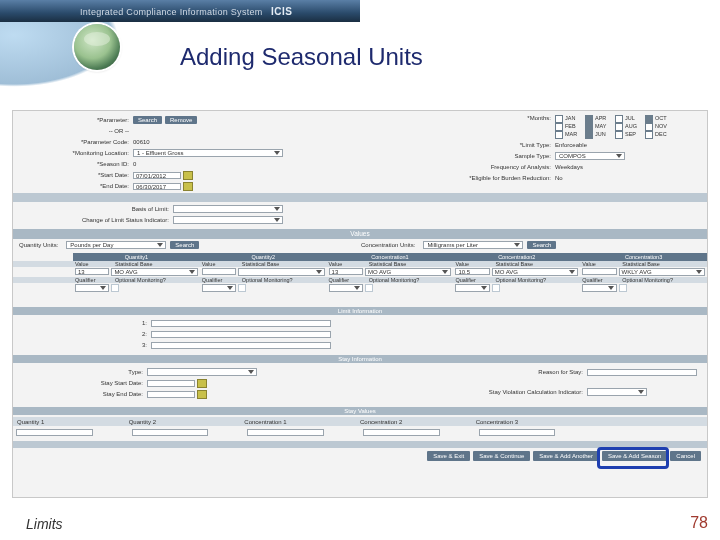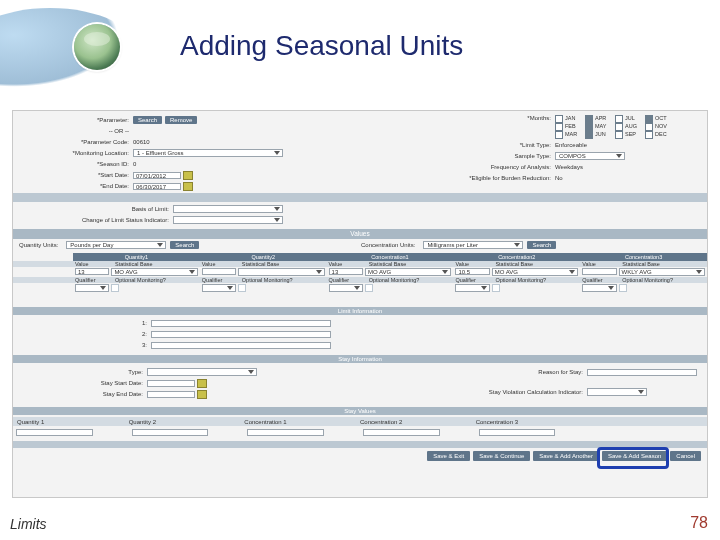--- a/index.html
+++ b/index.html
@@ -3,22 +3,22 @@
 <meta charset="utf-8">
 <style>
   html,body{margin:0;padding:0;font-family:Arial,Helvetica,sans-serif;background:#fff;color:#222;width:720px;height:540px;overflow:hidden}
   .slide{position:relative;width:720px;height:540px}
   
   .hdr-banner{position:absolute;left:0;top:0;width:360px;height:22px;background:linear-gradient(#5a7fa6,#2a4a6a 60%,#1a2e42);color:#cfd8e3;font-size:9px;letter-spacing:.3px;padding:6px 0 0 80px;box-sizing:border-box}
   .hdr-banner b{color:#e4ecf4;font-size:10px;letter-spacing:.5px}
   .hdr-arc{position:absolute;left:-40px;top:8px;width:180px;height:90px;border-radius:50%;background:radial-gradient(ellipse at 30% 30%,#6fb0e0,#2a6fa6 55%,transparent 58%);opacity:.45}
   .hdr-logo{position:absolute;left:74px;top:24px;width:46px;height:46px;border-radius:50%;background:radial-gradient(circle at 40% 35%,#cfe6c7,#9ac28f 45%,#4e7d55 70%,#2b4f34 90%);box-shadow:0 0 0 2px #fff,0 1px 3px rgba(0,0,0,.3)}
   .hdr-logo:after{content:"";position:absolute;left:10px;top:8px;width:26px;height:14px;border-radius:50%;background:#e6f2e0;opacity:.5}
-  .title{position:absolute;left:180px;top:30px;font-size:28px;color:#1e2a6e}
-  .footer-left{position:absolute;left:10px;bottom:8px;font-size:14px;font-style:italic;color:#333}
+  .title{position:absolute;left:180px;top:43px;font-size:24px;color:#1e2a6e}
+  .footer-left{position:absolute;left:26px;bottom:8px;font-size:14px;font-style:italic;color:#333}
   .footer-right{position:absolute;right:12px;bottom:8px;font-size:16px;color:#a03a2f}
 
   
   .panel{position:absolute;left:12px;top:110px;right:12px;bottom:42px;border:1px solid #c8c8c8;background:#f3f3f3;font-size:6px;color:#333;overflow:hidden}
   .row{display:flex;align-items:center;height:10px}
   .lbl{text-align:right;padding-right:4px;color:#333}
   .req:before{content:"*";color:#333}
   .inp{background:#fff;border:1px solid #9aa4ad;height:7px;box-sizing:border-box}
   .sel{background:#fff;border:1px solid #9aa4ad;height:8px;box-sizing:border-box;position:relative}
   .sel:after{content:"";position:absolute;right:2px;top:1px;border-left:3px solid transparent;border-right:3px solid transparent;border-top:4px solid #555}
@@ -34,20 +34,25 @@
   .col{display:flex;flex-direction:column;gap:1px}
   .cal-ic{display:inline-block;width:8px;height:7px;background:#c8c04a;border:1px solid #8a8330;margin-left:2px;vertical-align:middle}
   .hl{position:absolute;border:3px solid #1e3fb0;border-radius:4px;pointer-events:none}
   .tbl-head{background:#5f758a;color:#fff;font-size:5.5px;text-align:center;height:8px;line-height:8px}
 </style>
 </head>
 <body>
 
 <div class="slide">
   <div class="hdr-arc"></div>
+  <div class="hdr-banner">
+    <span>Integrated </span>
+    <span>Compliance Information System</span>
+    &nbsp;&nbsp;<b>ICIS</b>
+  </div>
   <div class="hdr-logo"></div>
   <div class="title">Adding Seasonal Units</div>
   <div class="footer-left">Limits</div>
   <div class="footer-right">78</div>
 
   <div class="panel">
 
     <div style="position:absolute;left:6px;top:4px;width:300px" class="col">
       <div class="row">
         <div class="lbl req" style="width:110px">Parameter:</div>

